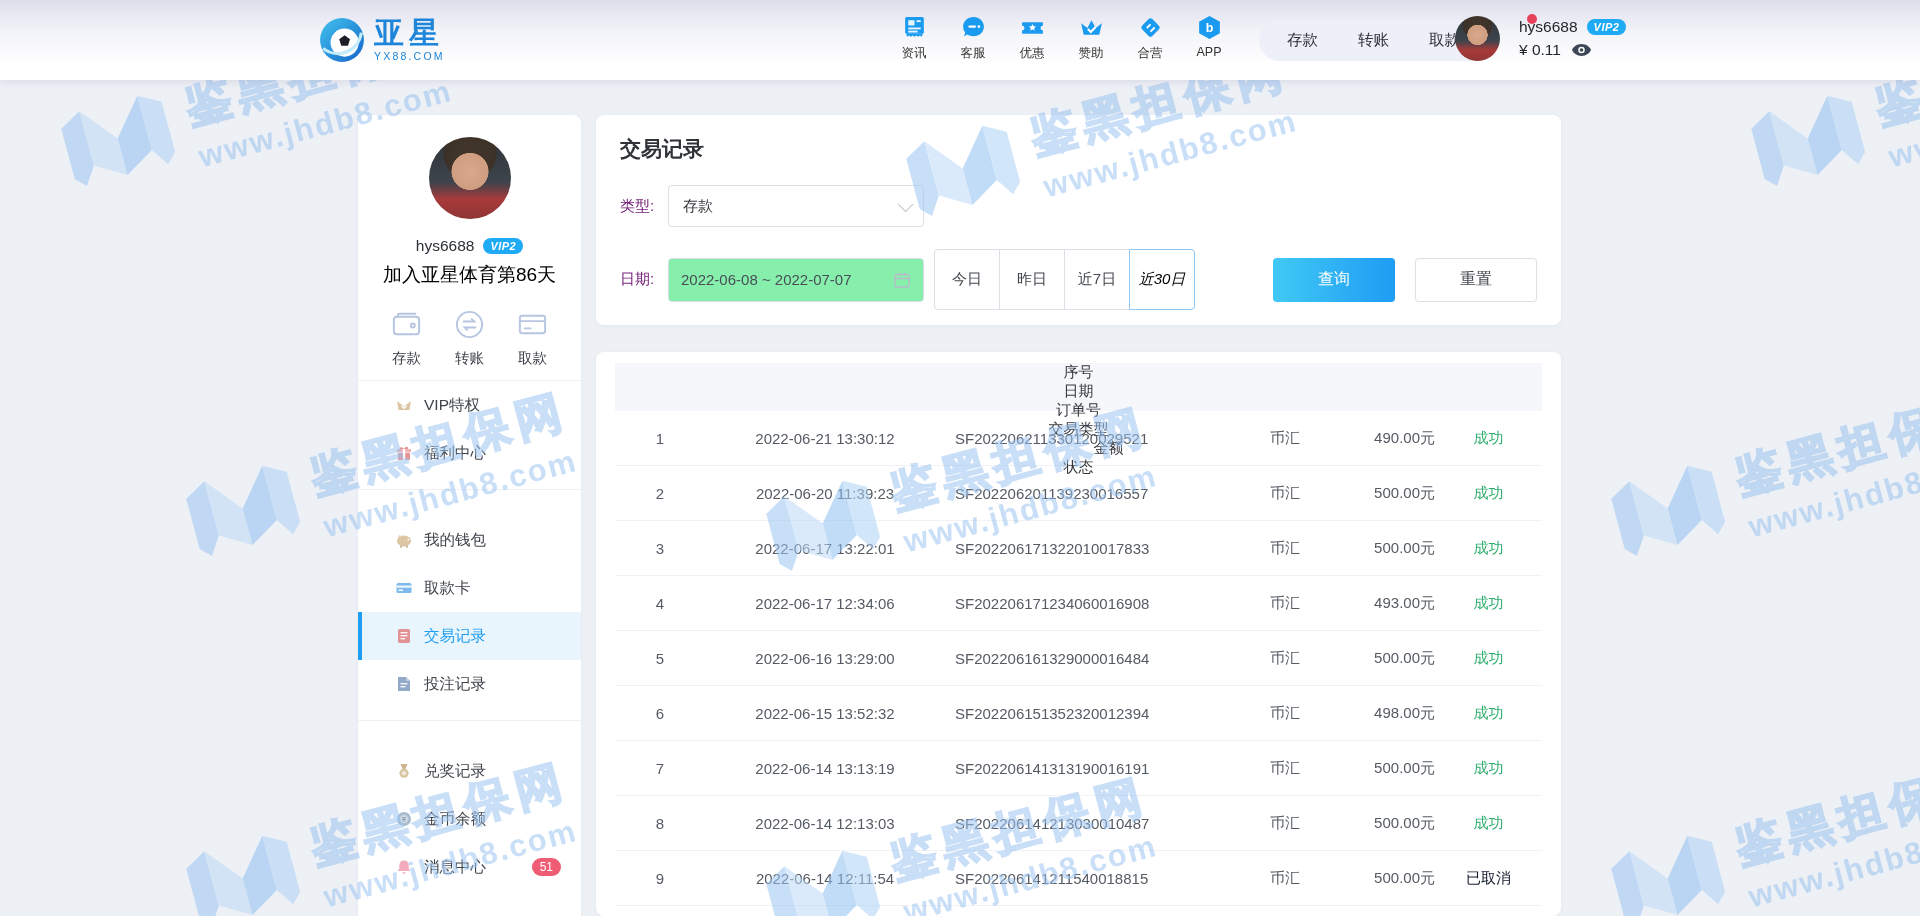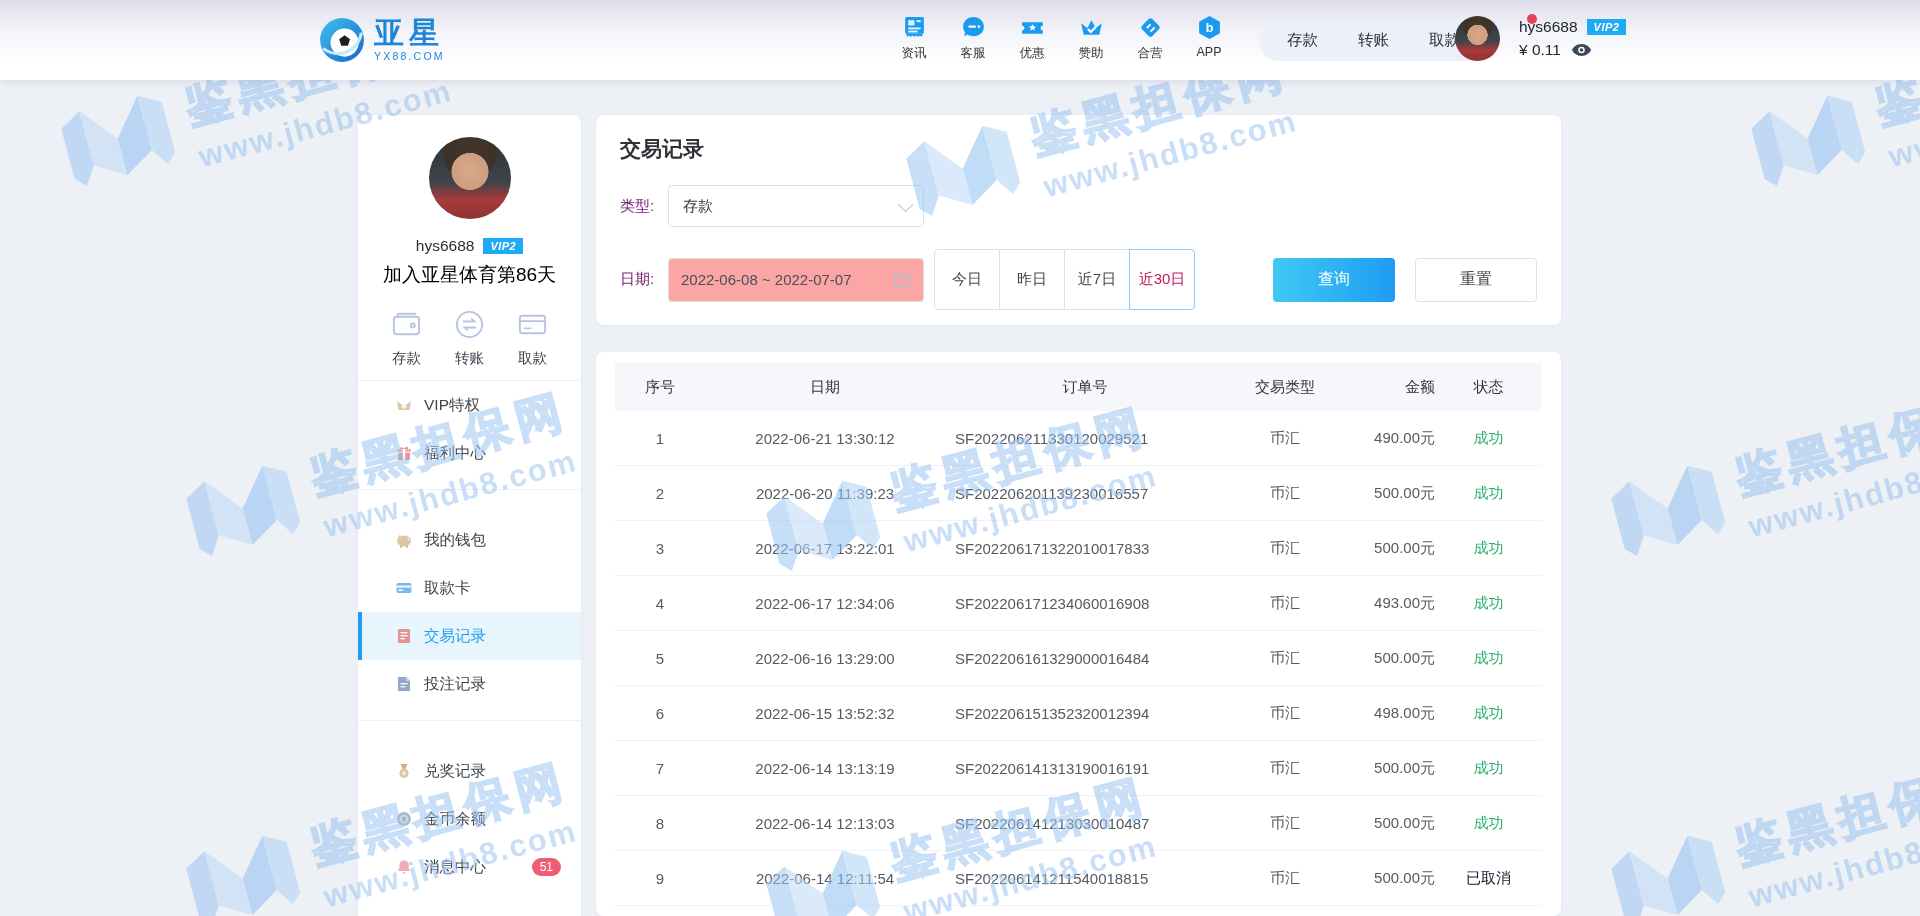--- a/index.html
+++ b/index.html
@@ -32,21 +32,21 @@
       radial-gradient(circle at 50% 42%, #d9a98c 0%, #cf9d80 29%, rgba(0,0,0,0) 30%),
       radial-gradient(circle at 50% 20%, #43372c 0%, #3c3128 34%, rgba(0,0,0,0) 35%),
       linear-gradient(180deg,#2e3338 0%,#3d444b 55%,#a83a3a 76%,#8f3434 100%); }
   .avatar-sm { position:relative; width:45px; height:45px; }
   .red-dot { position:absolute; right:1455px; top:14px; margin-left:36px; width:10px; height:10px;
     border-radius:50%; background:#e8415a; left:1491px; z-index:2; }
   .user-info { margin-left:10px; }
   .user-line1 { display:flex; align-items:center; height:22px; }
   .user-name { font-size:15.5px; color:#23272d; }
   .vip-badge { background:#1faaf5; color:#fff; font-size:11px; font-weight:bold; font-style:italic;
-    padding:2px 7px; border-radius:0; margin-left:9px; letter-spacing:.5px; }
+    padding:2px 7px; border-radius:8px; margin-left:9px; letter-spacing:.5px; }
   .user-line2 { display:flex; align-items:center; height:22px; margin-top:1px; }
   .user-balance { font-size:15.5px; color:#23272d; }
   .eye-icon { width:21px; height:14px; margin-left:10px; cursor:pointer; }
   .eye-icon svg { width:21px; height:14px; display:block; }
 
   
   .page { position:absolute; left:0; top:80px; width:1920px; height:836px; background:#edf0f5; }
 
   
   .wm-layer { position:absolute; left:0; top:0; width:1920px; height:916px; z-index:5; pointer-events:none; overflow:hidden; }
@@ -85,39 +85,39 @@
   .filter-card { position:absolute; left:596px; top:35px; width:965px; height:210px; background:#fff;
     border-radius:8px; box-shadow:0 1px 4px rgba(90,100,130,.06); padding:20px 24px; z-index:1; }
   .f-title { font-size:21px; font-weight:600; color:#2f3338; }
   .f-sub { font-size:14px; color:#7d838c; margin-top:10px; }
   .frow { display:flex; align-items:center; margin-top:22px; }
   .f-label { font-size:15px; color:#701a75; width:48px; flex:0 0 auto; }
   .f-select { width:256px; height:42px; border:1px solid #dcdfe6; border-radius:4px; background:#fff;
     display:flex; align-items:center; padding:0 14px; font-size:15px; color:#33363c; cursor:pointer; }
   .f-select .chev { margin-left:auto; width:11px; height:11px; border-right:1.6px solid #c0c4cc;
     border-bottom:1.6px solid #c0c4cc; transform:rotate(45deg) translateY(-3px); }
-  .date-input { width:256px; height:44px; border:1px solid #dcdfe6; border-radius:4px; background:#fca5a5;
+  .date-input { width:256px; height:44px; border:1px solid #dcdfe6; border-radius:4px; background:#86efac;
     display:flex; align-items:center; padding:0 12px; font-size:15px; color:#4a4f57; cursor:pointer; }
   .cal-icon { margin-left:auto; width:18px; height:18px; }
   .cal-icon svg { width:18px; height:18px; display:block; }
   .range-group { display:flex; margin-left:10px; }
   .range-btn { width:66px; height:61px; background:#fff; border:1px solid #dcdfe6; font-size:15px;
     color:#42474e; display:flex; align-items:center; justify-content:center; cursor:pointer; margin-left:-1px; }
   .range-btn:first-child { border-radius:4px 0 0 4px; margin-left:0; }
   .range-btn:last-child { border-radius:0 4px 4px 0; }
-  .range-btn.active { color:#be185d; border-color:#8ec8f7; position:relative; z-index:1; }
+  .range-btn.active { color:#000000; border-color:#8ec8f7; position:relative; z-index:1;font-style:italic; }
   .btn-search { margin-left:auto; width:122px; height:44px; border:none; border-radius:4px;
     background:linear-gradient(90deg,#40c9f5,#1e9cf3); color:#fff; font-size:16px; cursor:pointer; }
   .btn-reset { margin-left:20px; width:122px; height:44px; border:1px solid #dcdfe6; border-radius:4px;
     background:#fff; color:#42474e; font-size:16px; cursor:pointer; }
 
   
   .table-card { position:absolute; left:596px; top:272px; width:965px; height:564px; background:#fff;
     border-radius:8px; box-shadow:0 1px 4px rgba(90,100,130,.06); padding:11px 19px 0; overflow:hidden; z-index:1; }
-  .thead { display:flex; height:48px; background:#f5f7fa; align-items:center; }
+  .thead { display:flex; height:48px; background:#f5f7fa; align-items:center;flex-direction:column; }
   .thead .cell { font-size:15px; color:#33363c; }
   .trow { display:flex; height:55px; align-items:center; border-bottom:1px solid #f0f2f5; }
   .trow .cell { font-size:15px; color:#555b63; }
   .cell { flex:0 0 auto; }
   .c-no { width:90px; text-align:center; }
   .c-date { width:240px; text-align:center; }
   .c-order { width:280px; text-align:left; padding-left:10px; }
   .thead .c-order { text-align:center; padding-left:0; }
   .c-type { width:120px; text-align:center; }
   .c-amt { width:90px; text-align:right; }

